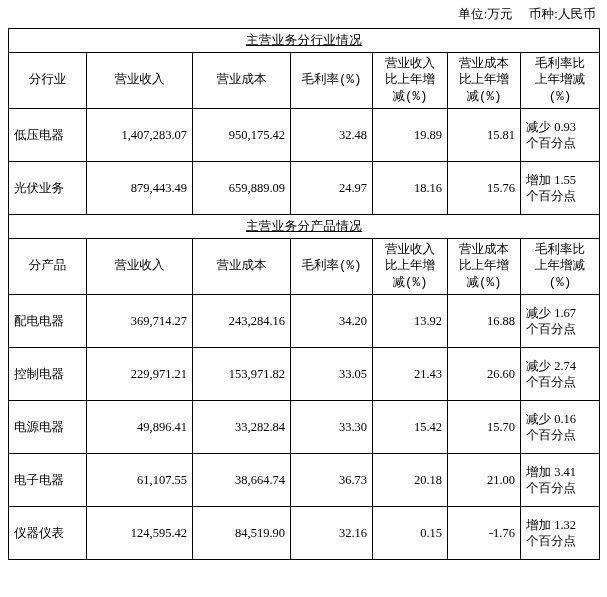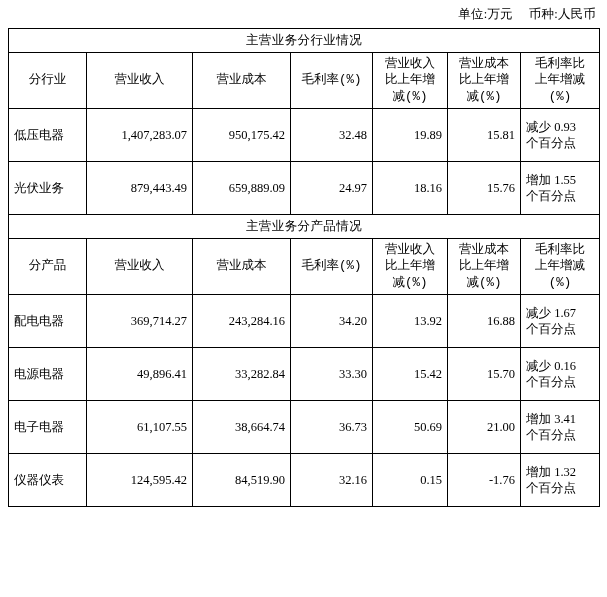--- a/index.html
+++ b/index.html
@@ -44,20 +44,21 @@
     border: 1px solid #000000;
     padding: 3px 5px;
     vertical-align: middle;
     line-height: 1.32;
   }
   .section-title {
     text-align: center;
     font-size: 12.5px;
     padding: 4px 0;
     letter-spacing: 0.4px;
+    text-decoration: underline;
   }
   .hdr {
     text-align: center;
     font-size: 12.5px;
     line-height: 1.35;
     padding: 5px 3px;
     font-family: Liberation Mono, monospace;
   }
   .cat {
     text-align: left;
@@ -194,40 +195,52 @@
         <td class="num">34.20</td>
         <td class="num">13.92</td>
         <td class="num">16.88</td>
         <td class="chg">
           <div>减少 1.67</div>
           <div>个百分点</div>
         </td>
       </tr>
 
 
+      <tr class="row-xtall">
+        <td class="cat">控制电器</td>
+        <td class="num">229,971.21</td>
+        <td class="num">153,971.82</td>
+        <td class="num">33.05</td>
+        <td class="num">21.43</td>
+        <td class="num">26.60</td>
+        <td class="chg">
+          <div>减少 2.74</div>
+          <div>个百分点</div>
+        </td>
+      </tr>
 
       <tr class="row-xtall">
         <td class="cat">电源电器</td>
         <td class="num">49,896.41</td>
         <td class="num">33,282.84</td>
         <td class="num">33.30</td>
         <td class="num">15.42</td>
         <td class="num">15.70</td>
         <td class="chg">
           <div>减少 0.16</div>
           <div>个百分点</div>
         </td>
       </tr>
 
       <tr class="row-xtall">
         <td class="cat">电子电器</td>
         <td class="num">61,107.55</td>
         <td class="num">38,664.74</td>
         <td class="num">36.73</td>
-        <td class="num">50.69</td>
+        <td class="num">20.18</td>
         <td class="num">21.00</td>
         <td class="chg">
           <div>增加 3.41</div>
           <div>个百分点</div>
         </td>
       </tr>
 
       <tr class="row-xtall">
         <td class="cat">仪器仪表</td>
         <td class="num">124,595.42</td>

